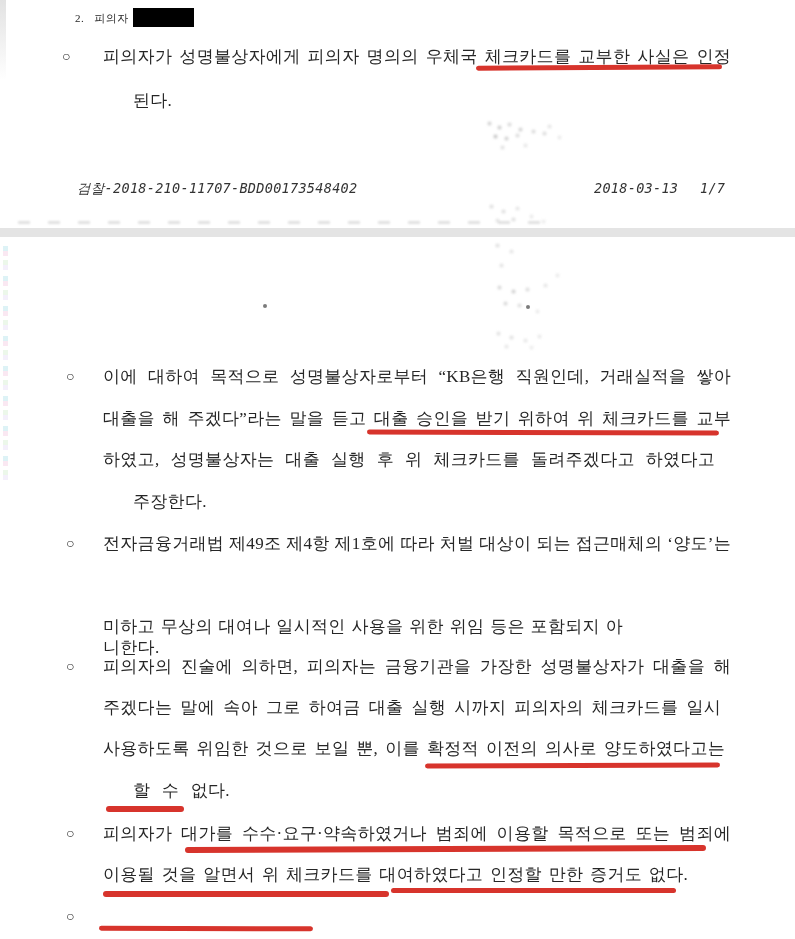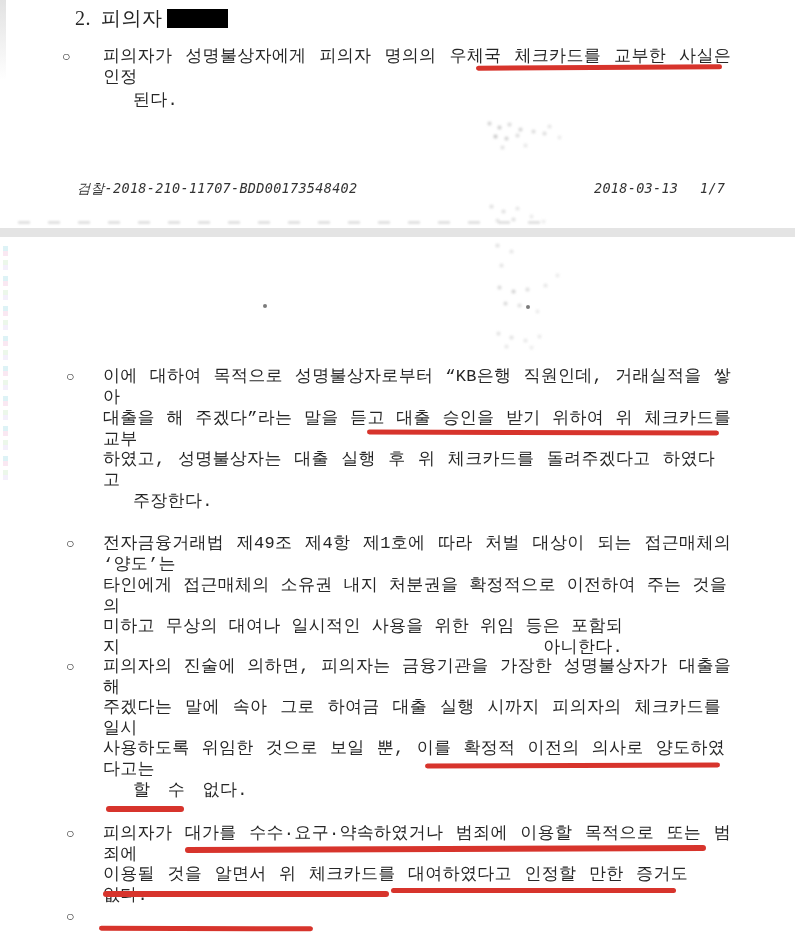--- a/index.html
+++ b/index.html
@@ -1,26 +1,26 @@
 <!DOCTYPE html>
 <html><head>
 <meta charset="utf-8">
 <style>
   html,body{margin:0;padding:0;background:#f3f3f3;}
   .canvas{position:relative;width:795px;height:939px;background:#ffffff;overflow:hidden;
           font-family:"Liberation Serif","DejaVu Serif",serif;color:#222;}
   
   .line{position:absolute;left:103px;width:628px;height:21px;line-height:21px;
-        font-size:17px;letter-spacing:.3px;color:#262626;font-family:Liberation Mono, monospace;}
+        font-size:17px;letter-spacing:.3px;color:#262626;}
   .just{text-align:justify;text-align-last:justify;}
   .short{white-space:nowrap;word-spacing:7px;margin-left:30px;}
   .bullet{position:absolute;left:66px;font-size:14px;line-height:18px;color:#2e2e2e;}
   
   .heading{position:absolute;left:75px;top:7px;height:22px;line-height:22px;
-           font-size:20px;letter-spacing:.5px;color:#262626;white-space:nowrap;}
+           font-size:11px;letter-spacing:.5px;color:#262626;white-space:nowrap;}
   .heading .num{margin-right:10px;}
   .redaction{display:inline-block;width:61px;height:19px;background:#000;
              vertical-align:middle;margin-left:4px;margin-top:-3px;}
   
   .ul{position:absolute;height:5px;border-radius:3px;background:#d7342c;}
   
   .footer-item{position:absolute;top:180px;font-family:"DejaVu Sans Mono","Liberation Mono",monospace;
                font-size:13.5px;letter-spacing:.3px;color:#333;white-space:nowrap;font-style:italic;}
   
   .page-gap{position:absolute;left:0;top:228px;width:795px;height:9px;background:#e4e4e4;}
@@ -89,21 +89,20 @@
 
   <span class="bullet" style="top:368px">○</span>
   <div class="line just" style="top:366px">이에 대하여 목적으로 성명불상자로부터 “KB은행 직원인데, 거래실적을 쌓아</div>
   <div class="line just" style="top:408px">대출을 해 주겠다”라는 말을 듣고 대출 승인을 받기 위하여 위 체크카드를 교부</div>
   <div class="ul" style="left: 367px; top: 430px; width: 352px; transform: rotate(0.2deg); background: rgb(215, 52, 44);"></div>
   <div class="line just" style="top:449px;width:612px">하였고, 성명불상자는 대출 실행 후 위 체크카드를 돌려주겠다고 하였다고</div>
   <div class="line short" style="top:491px">주장한다.</div>
 
   <span class="bullet" style="top:535px">○</span>
   <div class="line just" style="top:533px">전자금융거래법 제49조 제4항 제1호에 따라 처벌 대상이 되는 접근매체의 ‘양도’는</div>
-  <div class="line just" style="top:575px;width:624px">타인에게 접근매체의 소유권 내지 처분권을 확정적으로 이전하여 주는 것을 의</div>
   <div class="line just" style="top:616px;width:520px">미하고 무상의 대여나 일시적인 사용을 위한 위임 등은 포함되지 아니한다.</div>
 
   <span class="bullet" style="top:658px">○</span>
   <div class="line just" style="top:656px">피의자의 진술에 의하면, 피의자는 금융기관을 가장한 성명불상자가 대출을 해</div>
   <div class="line just" style="top:697px;width:618px">주겠다는 말에 속아 그로 하여금 대출 실행 시까지 피의자의 체크카드를 일시</div>
   <div class="line just" style="top:738px;width:622px">사용하도록 위임한 것으로 보일 뿐, 이를 확정적 이전의 의사로 양도하였다고는</div>
   <div class="ul" style="left: 425px; top: 763px; width: 295px; transform: rotate(-0.2deg); background: rgb(215, 52, 44);"></div>
   <div class="line short" style="top:780px">할 수 없다.</div>
   <div class="ul" style="left: 106px; top: 806px; width: 78px; height: 6px; background: rgb(215, 52, 44);"></div>
 

